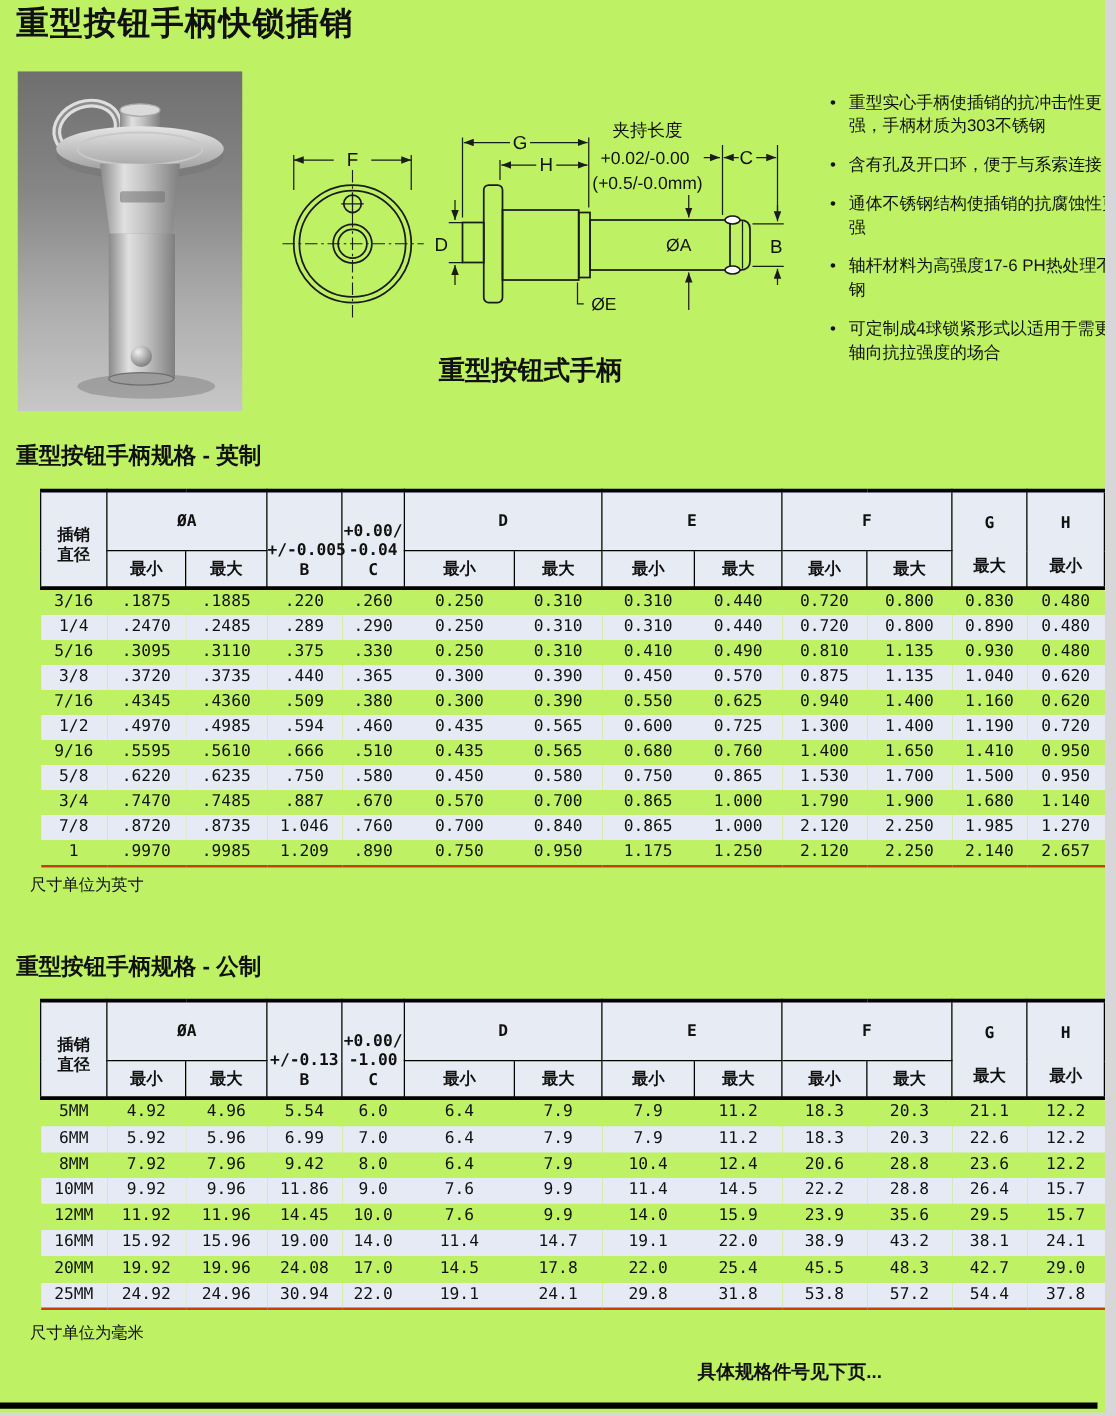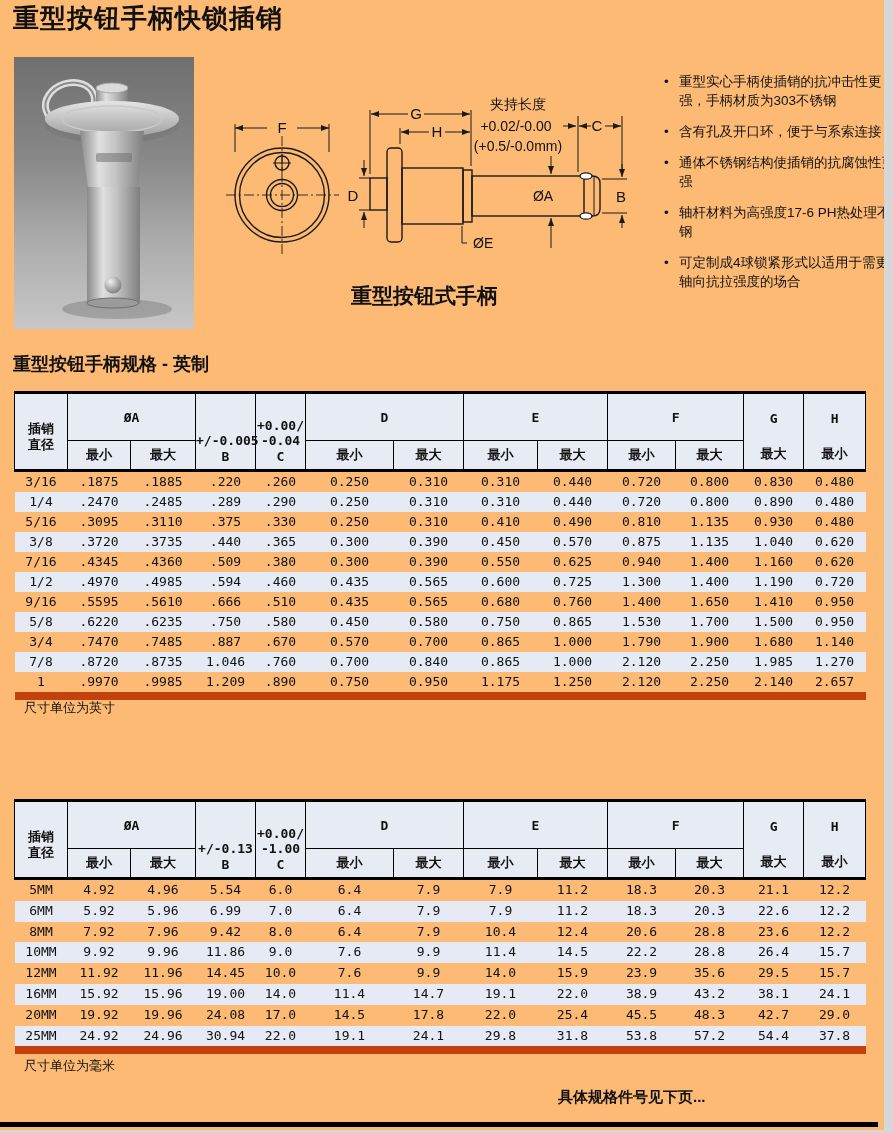--- a/index.html
+++ b/index.html
@@ -1,16 +1,16 @@
 <!DOCTYPE html>
 <html><head>
 <meta charset="utf-8">
 <style>
   html,body{margin:0;padding:0;background:#e9e9e9;}
-  #page{position:relative;width:893px;height:1133px;background:#fdba74;
+  #page{position:relative;width:893px;height:1133px;background:#bef264;
         font-family:"Liberation Sans",sans-serif;color:#111;overflow:hidden;}
 
   .page-title{position:absolute;left:13px;top:1px;margin:0;font-size:26px;
               font-weight:bold;letter-spacing:1px;}
 
   .photo{position:absolute;left:14px;top:57px;width:180px;height:272px;}
 
   .drawing{position:absolute;left:225px;top:86px;}
   .drawing text{font-family:"Liberation Sans",sans-serif;fill:#111;}
   .dline{stroke:#1b1b1b;stroke-width:1.4;fill:none;}
@@ -21,23 +21,23 @@
 
   .features{position:absolute;left:646px;top:56px;width:246px;margin:16px;padding:0;
             list-style:none;font-size:13.5px;line-height:19px;font-weight:500;}
   .features li{margin-bottom:12px;padding-left:17px;position:relative;}
   .features li::before{content:"\2022";position:absolute;left:2px;top:0;}
 
   .section-title{position:absolute;left:13px;margin:0;font-size:18px;font-weight:bold;}
   #imperial-title{top:352px;text-align:center;}
   #metric-title{top:761px;}
 
-  table.spec{position:absolute;left:14px;width:851px;border-collapse:collapse;
+  table.spec{position:absolute;left:32px;width:851px;border-collapse:collapse;
              table-layout:fixed;font-family:"DejaVu Sans Mono","Liberation Sans",monospace;
-             border-top:3px solid #000;border-bottom:8px solid #c2410c;}
+             border-top:3px solid #000;border-bottom:2px solid #c2410c;}
   #imperial-table{top:391px;}
   #metric-table{top:799px;}
   .spec thead th{background:#e7ebf4;border:1px solid #000;font-size:13px;
                  font-weight:bold;padding:2px 0;text-align:center;}
   .spec thead tr:first-child th{height:42px;}
   .spec thead tr:last-child th{height:24px;}
   .spec thead{border-bottom:3px solid #000;}
   .spec th.pin-dia{white-space:pre-line;line-height:16px;vertical-align:middle;
                    padding-top:12px;}
   .spec th.tolcell{vertical-align:bottom;padding-bottom:4px;}
@@ -420,20 +420,21 @@
           <td>2.120</td>
           <td>2.250</td>
           <td>2.140</td>
           <td>2.657</td>
         </tr>
       </tbody>
   </table>
 
   <div class="unit-note" id="unit-imperial">尺寸单位为英寸</div>
 
+  <h2 class="section-title" id="metric-title">重型按钮手柄规格 - 公制</h2>
 
   <table class="spec" id="metric-table">
     <colgroup>
       <col style="width:53px">
         <col style="width:63px">
         <col style="width:65px">
       <col style="width:60px">
         <col style="width:50px">
         <col style="width:88px">
       <col style="width:70px">

